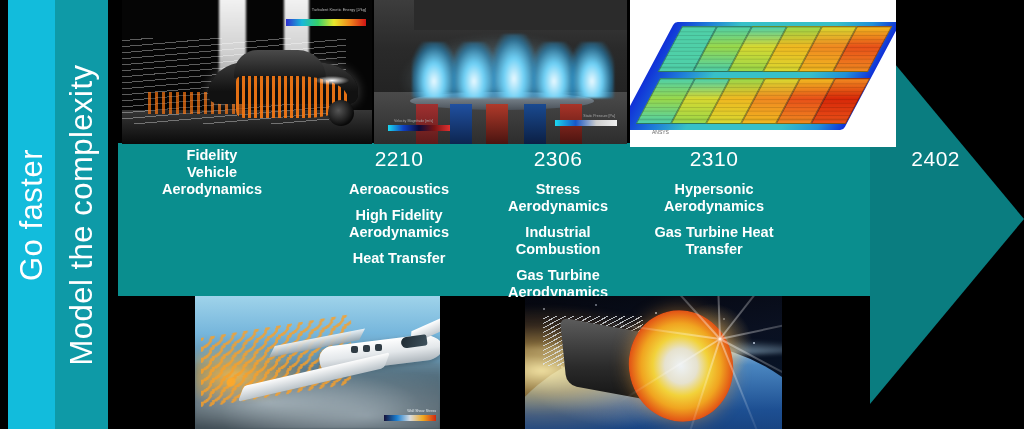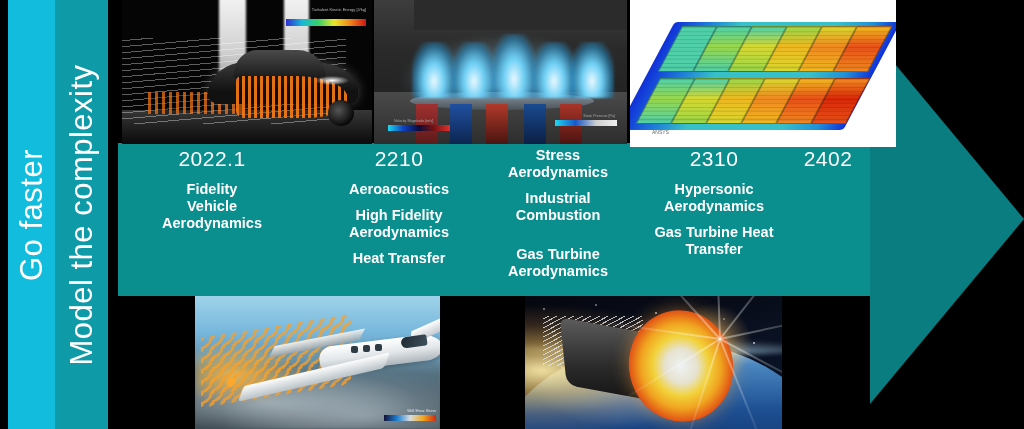--- a/index.html
+++ b/index.html
@@ -418,48 +418,48 @@
         <div class="plate" style="left: 53px; top: 78px; width: 33px; height: 44px; background: repeating-linear-gradient(rgba(0, 0, 0, 0.14) 0px, rgba(0, 0, 0, 0.14) 1px, rgba(0, 0, 0, 0) 1px, rgba(0, 0, 0, 0) 4px), linear-gradient(rgb(79, 208, 168), rgb(216, 216, 48) 45%, rgb(154, 216, 74));"></div>
         <div class="plate" style="left: 88px; top: 78px; width: 33px; height: 44px; background: repeating-linear-gradient(rgba(0, 0, 0, 0.14) 0px, rgba(0, 0, 0, 0.14) 1px, rgba(0, 0, 0, 0) 1px, rgba(0, 0, 0, 0) 4px), linear-gradient(rgb(154, 216, 74), rgb(240, 184, 32) 45%, rgb(216, 216, 48));"></div>
         <div class="plate" style="left: 123px; top: 78px; width: 33px; height: 44px; background: repeating-linear-gradient(rgba(0, 0, 0, 0.14) 0px, rgba(0, 0, 0, 0.14) 1px, rgba(0, 0, 0, 0) 1px, rgba(0, 0, 0, 0) 4px), linear-gradient(rgb(216, 216, 48), rgb(240, 136, 32) 45%, rgb(240, 184, 32));"></div>
         <div class="plate" style="left: 158px; top: 78px; width: 33px; height: 44px; background: repeating-linear-gradient(rgba(0, 0, 0, 0.14) 0px, rgba(0, 0, 0, 0.14) 1px, rgba(0, 0, 0, 0) 1px, rgba(0, 0, 0, 0) 4px), linear-gradient(rgb(240, 184, 32), rgb(232, 80, 24) 45%, rgb(240, 136, 32));"></div>
         <div class="plate" style="left: 193px; top: 78px; width: 33px; height: 44px; background: repeating-linear-gradient(rgba(0, 0, 0, 0.14) 0px, rgba(0, 0, 0, 0.14) 1px, rgba(0, 0, 0, 0) 1px, rgba(0, 0, 0, 0) 4px), linear-gradient(rgb(240, 136, 32), rgb(216, 40, 8) 45%, rgb(232, 80, 24));"></div>
       </div>
     <div class="lbl">ANSYS</div>
   </div>
 
   <div class="tl-col" style="left:134px; width:156px;">
-    <div class="tl-date">2022.1</div>
     <div class="tl-topic">
       <span>Fidelity</span><br>
       <span>Vehicle</span><br>
       <span>Aerodynamics</span>
     </div>
   </div>
 
   <div class="tl-col" style="left:316px; width:166px;">
     <div class="tl-date">2210</div>
     <div class="tl-topic">Aeroacoustics</div>
     <div class="tl-topic" style="width:118px;margin-left:auto;margin-right:auto;">High Fidelity Aerodynamics</div>
     <div class="tl-topic">Heat Transfer</div>
   </div>
 
   <div class="tl-col" style="left:484px; width:148px;">
+    <div class="tl-date">2306</div>
     <div class="tl-topic" style="width:120px;margin:0 auto 9px;">Stress Aerodynamics</div>
-    <div class="tl-topic" style="width:108px;margin:0 auto 22px;">Industrial Combustion</div>
+    <div class="tl-topic" style="width:108px;margin:0 auto 9px;">Industrial Combustion</div>
     <div class="tl-topic" style="width:118px;margin:0 auto 9px;">Gas Turbine Aerodynamics</div>
   </div>
 
   <div class="tl-col" style="left:634px; width:160px;">
     <div class="tl-date">2310</div>
     <div class="tl-topic" style="width:128px;margin:8px auto 9px;">Hypersonic Aerodynamics</div>
     <div class="tl-topic" style="width:148px;margin:0 auto 10px;">Gas Turbine Heat Transfer</div>
   </div>
 
-  <div class="tl-col" style="left:744px; width:168px;">
+  <div class="tl-col" style="left:792px; width:168px;text-align:right;">
     <div class="tl-date">2402</div>
   </div>
 
   <div id="tile-jet" class="tile">
     <div class="sky"></div>
     <div class="cloudfield"></div>
     <div class="wake-glow"></div>
     <div class="wake-turb"></div>
     <div class="wing-fwd"></div>
     <div class="fuselage"></div>

